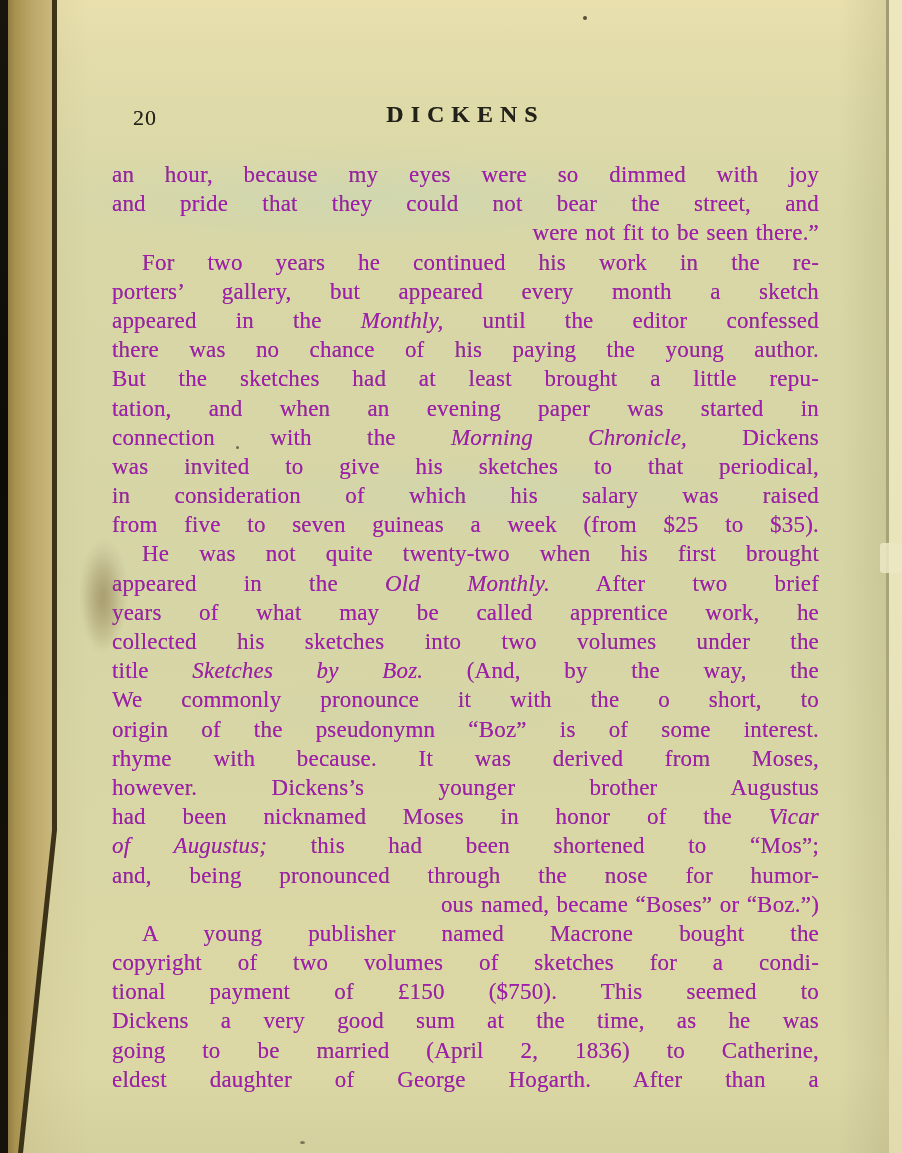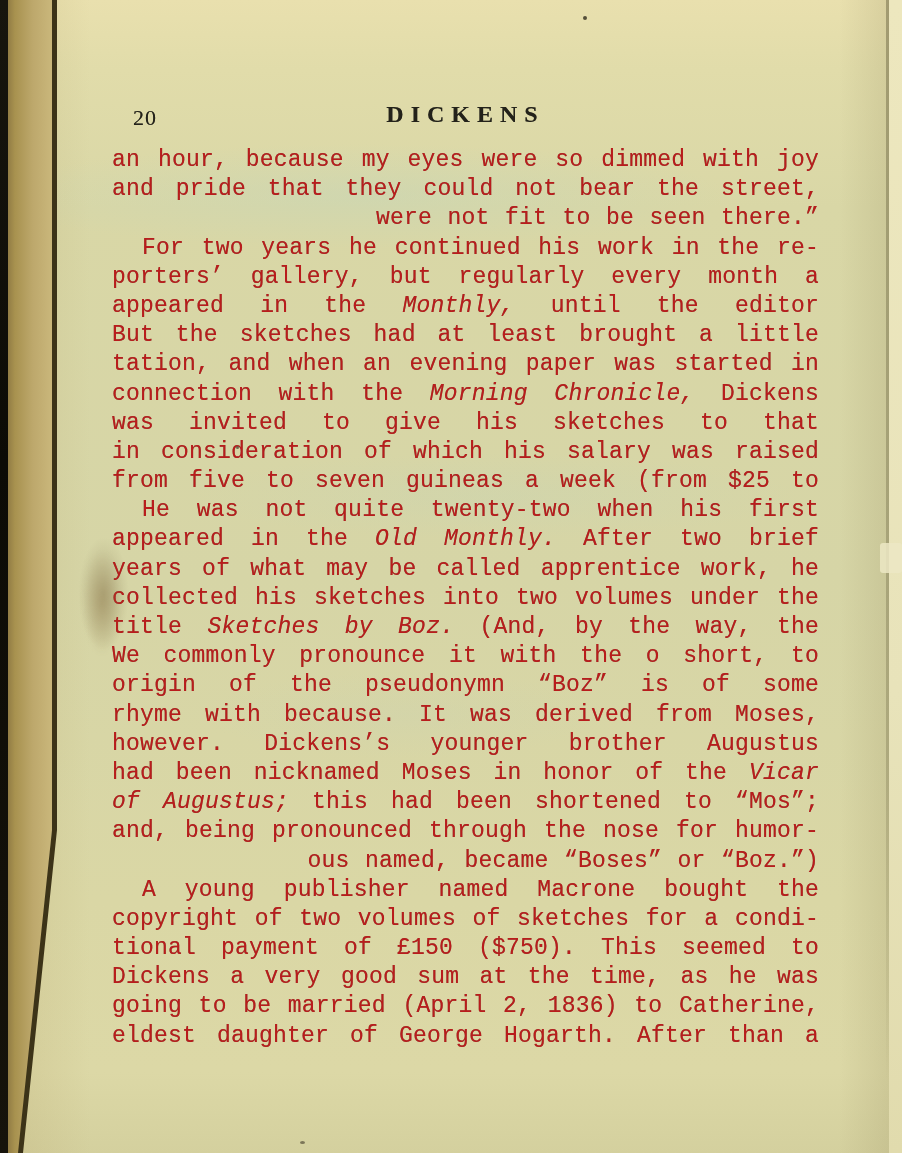--- a/index.html
+++ b/index.html
@@ -44,23 +44,23 @@
   .sp1{left:583px;top:16px;width:4px;height:4px;}
   .sp2{left:300px;top:1141px;width:5px;height:3px;opacity:.7;}
   .sp3{left:236px;top:446px;width:3px;height:3px;opacity:.8;}
   
   .pagehead{position:absolute;left:112px;top:101px;width:707px;height:36px;color:#23221a;}
   .pagenum{position:absolute;left:21px;top:4px;font-size:22px;letter-spacing:1px;
     text-shadow:0 0 .5px rgba(35,34,26,.55);}
   .runhead{position:absolute;left:0;right:0;top:0;text-align:center;font-size:24px;
     font-weight:700;letter-spacing:7px;text-shadow:0 0 .5px rgba(35,34,26,.45);}
   
-  .textblock{position:absolute;left:112px;top:146px;width:707px;
-    font-size:23px;color:#b91c1c;letter-spacing:.2px;word-spacing:1.5px;
-    text-shadow:0 0 .5px rgba(43,41,32,.5);font-family:Liberation Mono, monospace;}
+  .textblock{position:absolute;left:112px;top:160px;width:707px;
+    font-size:23px;color:#a21caf;letter-spacing:.2px;word-spacing:1.5px;
+    text-shadow:0 0 .5px rgba(43,41,32,.5);}
   .line{height:29.2px;line-height:29.2px;overflow:hidden;text-align:right;}
   .line.jfull{text-align:justify;text-align-last:justify;}
   .line.ind{padding-left:30px;}
   .it{font-style:italic;}
 </style>
 </head>
 <body>
 
 <div class="scan">
   <div class="page"></div>
@@ -68,22 +68,23 @@
   <div class="pagehead">
     <span class="pagenum">20</span>
     <span class="runhead">DICKENS</span>
   </div>
 
   <div class="textblock">
       <div class="line jfull"><span>an hour, because my eyes were so dimmed with joy</span></div>
       <div class="line jfull"><span>and pride that they could not bear the street, and</span></div>
       <div class="line"><span>were not fit to be seen there.”</span></div>
       <div class="line jfull ind"><span>For two years he continued his work in the re-</span></div>
-      <div class="line jfull"><span>porters’ gallery, but regularly every month a origin</span></div>
+      <div class="line jfull"><span>porters’ gallery, but appeared every month a sketch</span></div>
       <div class="line jfull"><span>appeared in the </span><span class="it">Monthly,</span><span> until the editor confessed</span></div>
+      <div class="line jfull"><span>there was no chance of his paying the young author.</span></div>
       <div class="line jfull"><span>But the sketches had at least brought a little repu-</span></div>
       <div class="line jfull"><span>tation, and when an evening paper was started in</span></div>
       <div class="line jfull"><span>connection with the </span><span class="it">Morning Chronicle,</span><span> Dickens</span></div>
       <div class="line jfull"><span>was invited to give his sketches to that periodical,</span></div>
       <div class="line jfull"><span>in consideration of which his salary was raised</span></div>
       <div class="line jfull"><span>from five to seven guineas a week (from $25 to $35).</span></div>
       <div class="line jfull ind"><span>He was not quite twenty-two when his first brought</span></div>
       <div class="line jfull"><span>appeared in the </span><span class="it">Old Monthly.</span><span> After two brief</span></div>
       <div class="line jfull"><span>years of what may be called apprentice work, he</span></div>
       <div class="line jfull"><span>collected his sketches into two volumes under the</span></div>

